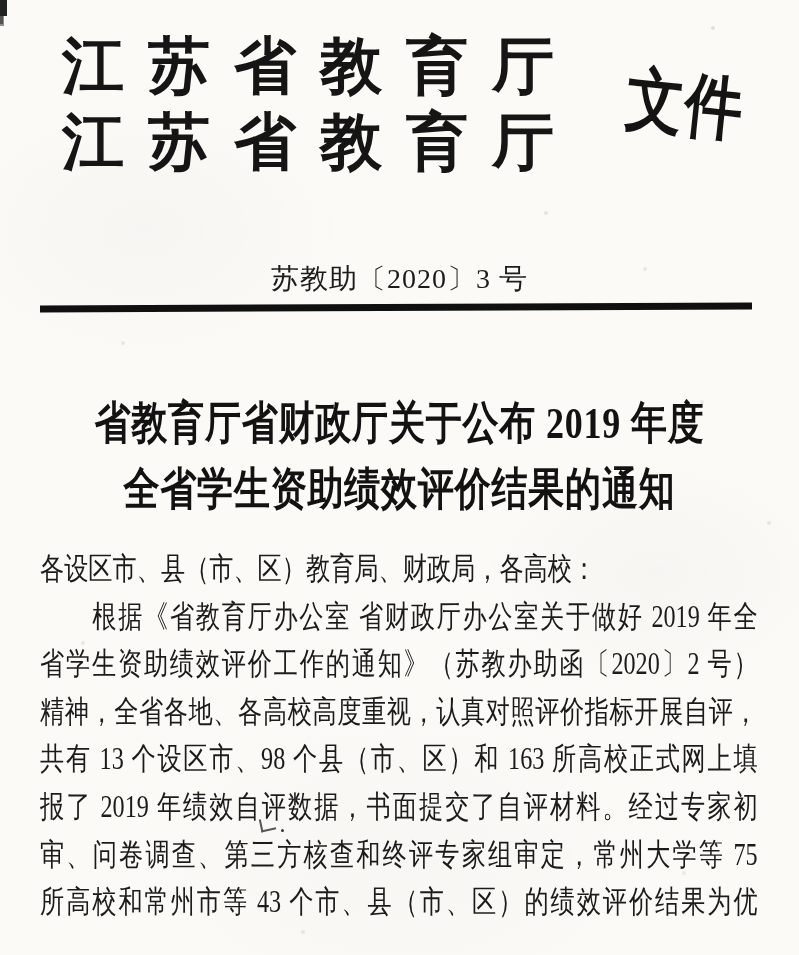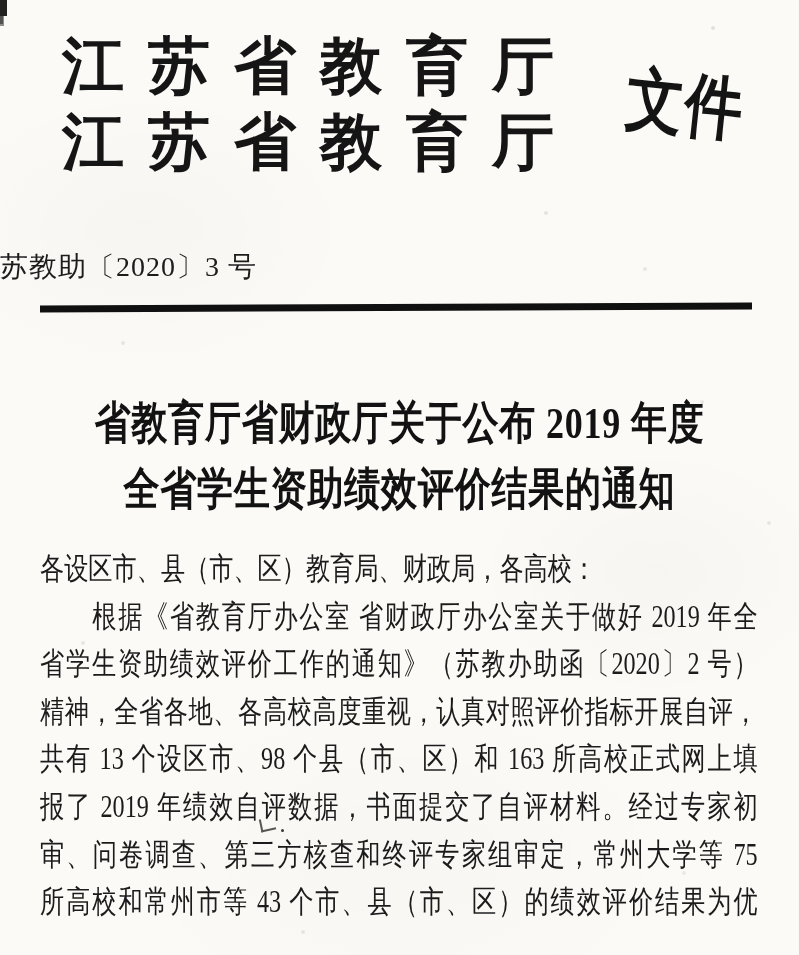--- a/index.html
+++ b/index.html
@@ -39,24 +39,24 @@
     font-weight: bold;
     letter-spacing: 2px;
     white-space: nowrap;
     transform: rotate(6deg) scaleX(0.82);
     transform-origin: left top;
     color: #141414;
   }
 
   .doc-number {
     position: absolute;
-    top: 250px;
+    top: 262px;
     left: 0;
     width: 100%;
-    text-align: left;
+    text-align: center;
     font-size: 28px;
     line-height: 34px;
     letter-spacing: 1px;
     color: #1c1c1c;
   }
 
   .divider {
     position: absolute;
     top: 304px;
     left: 40px;

